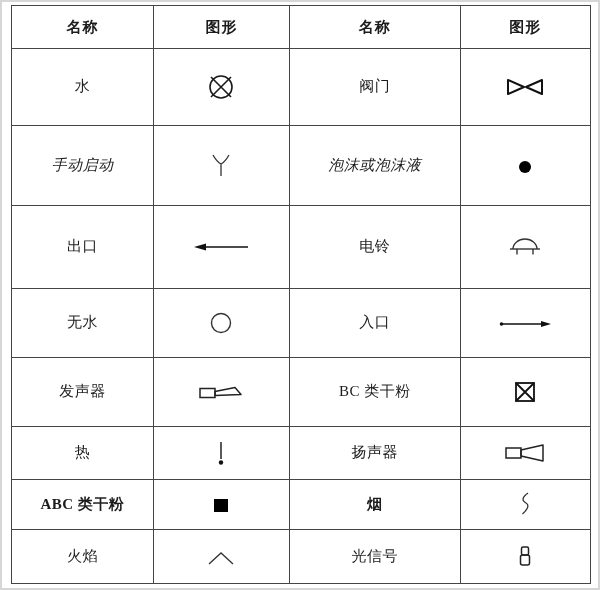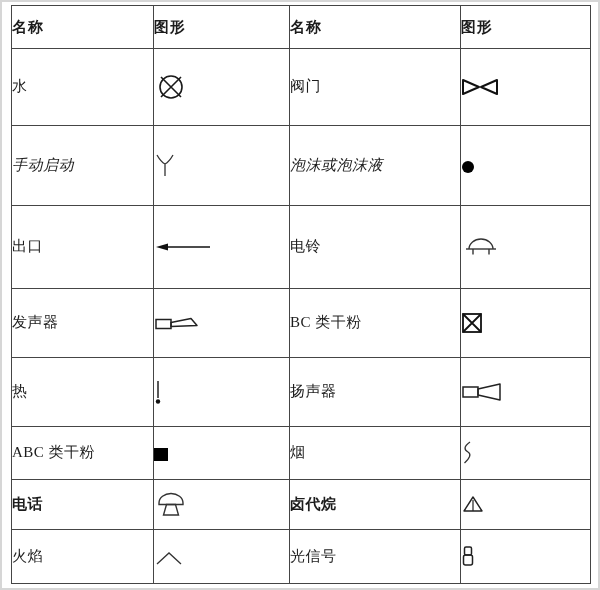--- a/index.html
+++ b/index.html
@@ -10,21 +10,21 @@
     padding:3px 7px 4px 9px;
     font-family:"Liberation Serif","DejaVu Serif",serif;
     color:#1c1c1c;
   }
   table.symbol-table{
     width:100%;height:579px;
     border-collapse:collapse;table-layout:fixed;
   }
   .symbol-table th,.symbol-table td{
     border:1px solid #454545;
-    text-align:left;vertical-align:middle;
+    text-align:center;vertical-align:middle;
     overflow:hidden;padding:0;
   }
   .symbol-table th{
     font-size:15px;font-weight:bold;letter-spacing:1px;
   }
   td.name-cell{font-size:15px;letter-spacing:0.5px;}
   thead tr{height:43px;}
   tbody tr:nth-child(1){height:61px;}
   tbody tr:nth-child(2){height:64px;font-style:italic;}
   tbody tr:nth-child(3){height:66px;font-family:Liberation Mono, monospace;}
@@ -100,20 +100,36 @@
       <td class="symbol-cell">
         <svg width="40" height="21" viewBox="0 0 40 21">
             <path d="M8 13 A12 10 0 0 1 32 13" fill="none" stroke="#333" stroke-width="1.4"></path>
             <line x1="5" y1="13" x2="35" y2="13" stroke="#333" stroke-width="1.4"></line>
             <line x1="12" y1="13" x2="12" y2="18.5" stroke="#333" stroke-width="1.4"></line>
             <line x1="28" y1="13" x2="28" y2="18.5" stroke="#333" stroke-width="1.4"></line>
           </svg>
       </td>
     </tr>
     <tr>
+      <td class="name-cell">无水</td>
+      <td class="symbol-cell">
+        <svg width="22" height="22" viewBox="0 0 22 22">
+            <circle cx="11" cy="11" r="9.5" fill="none" stroke="#333" stroke-width="1.4"></circle>
+          </svg>
+      </td>
+      <td class="name-cell">入口</td>
+      <td class="symbol-cell">
+        <svg width="56" height="12" viewBox="0 0 56 12">
+            <circle cx="4.5" cy="6" r="1.8" fill="#111"></circle>
+            <line x1="4.5" y1="6" x2="46" y2="6" stroke="#111" stroke-width="1.4"></line>
+            <path d="M54 6 L44 3 L44 9 Z" fill="#111"></path>
+          </svg>
+      </td>
+    </tr>
+    <tr>
       <td class="name-cell">发声器</td>
       <td class="symbol-cell">
         <svg width="46" height="16" viewBox="0 0 46 16">
             <rect x="2" y="3.5" width="15" height="9" fill="none" stroke="#222" stroke-width="1.5"></rect>
             <path d="M17 6.5 L37 2.5 L43 9.5 L17 10.5 Z" fill="none" stroke="#222" stroke-width="1.5" stroke-linejoin="round"></path>
           </svg>
       </td>
       <td class="name-cell">BC 类干粉</td>
       <td class="symbol-cell">
         <svg width="22" height="22" viewBox="0 0 22 22">
@@ -146,36 +162,20 @@
           </svg>
       </td>
       <td class="name-cell">烟</td>
       <td class="symbol-cell">
         <svg width="12" height="26" viewBox="0 0 12 26">
             <path d="M9 2 C2.5 6.5 3 10 7 12 C10.5 14 9 18 3.5 23" fill="none" stroke="#333" stroke-width="1.3"></path>
           </svg>
       </td>
     </tr>
     <tr>
-      <td class="name-cell">电话</td>
-      <td class="symbol-cell">
-        <svg width="34" height="26" viewBox="0 0 34 26">
-            <path d="M5 12 A12 9.5 0 0 1 29 12 L29 13.5 L5 13.5 Z" fill="none" stroke="#333" stroke-width="1.4"></path>
-            <path d="M12.5 13.5 L21.5 13.5 L24.5 24 L9.5 24 Z" fill="none" stroke="#333" stroke-width="1.4"></path>
-          </svg>
-      </td>
-      <td class="name-cell">卤代烷</td>
-      <td class="symbol-cell">
-        <svg width="24" height="20" viewBox="0 0 24 20">
-            <path d="M12 3 L21 17 L3 17 Z" fill="none" stroke="#222" stroke-width="1.4" stroke-linejoin="round"></path>
-            <line x1="12" y1="6" x2="12" y2="17" stroke="#222" stroke-width="1.2"></line>
-          </svg>
-      </td>
-    </tr>
-    <tr>
       <td class="name-cell">火焰</td>
       <td class="symbol-cell">
         <svg width="30" height="16" viewBox="0 0 30 16">
             <path d="M3 14 L15 3 L27 14" fill="none" stroke="#333" stroke-width="1.3"></path>
           </svg>
       </td>
       <td class="name-cell">光信号</td>
       <td class="symbol-cell">
         <svg width="14" height="22" viewBox="0 0 14 22">
             <rect x="3.5" y="2" width="7" height="8" rx="1.5" fill="none" stroke="#222" stroke-width="1.5"></rect>

